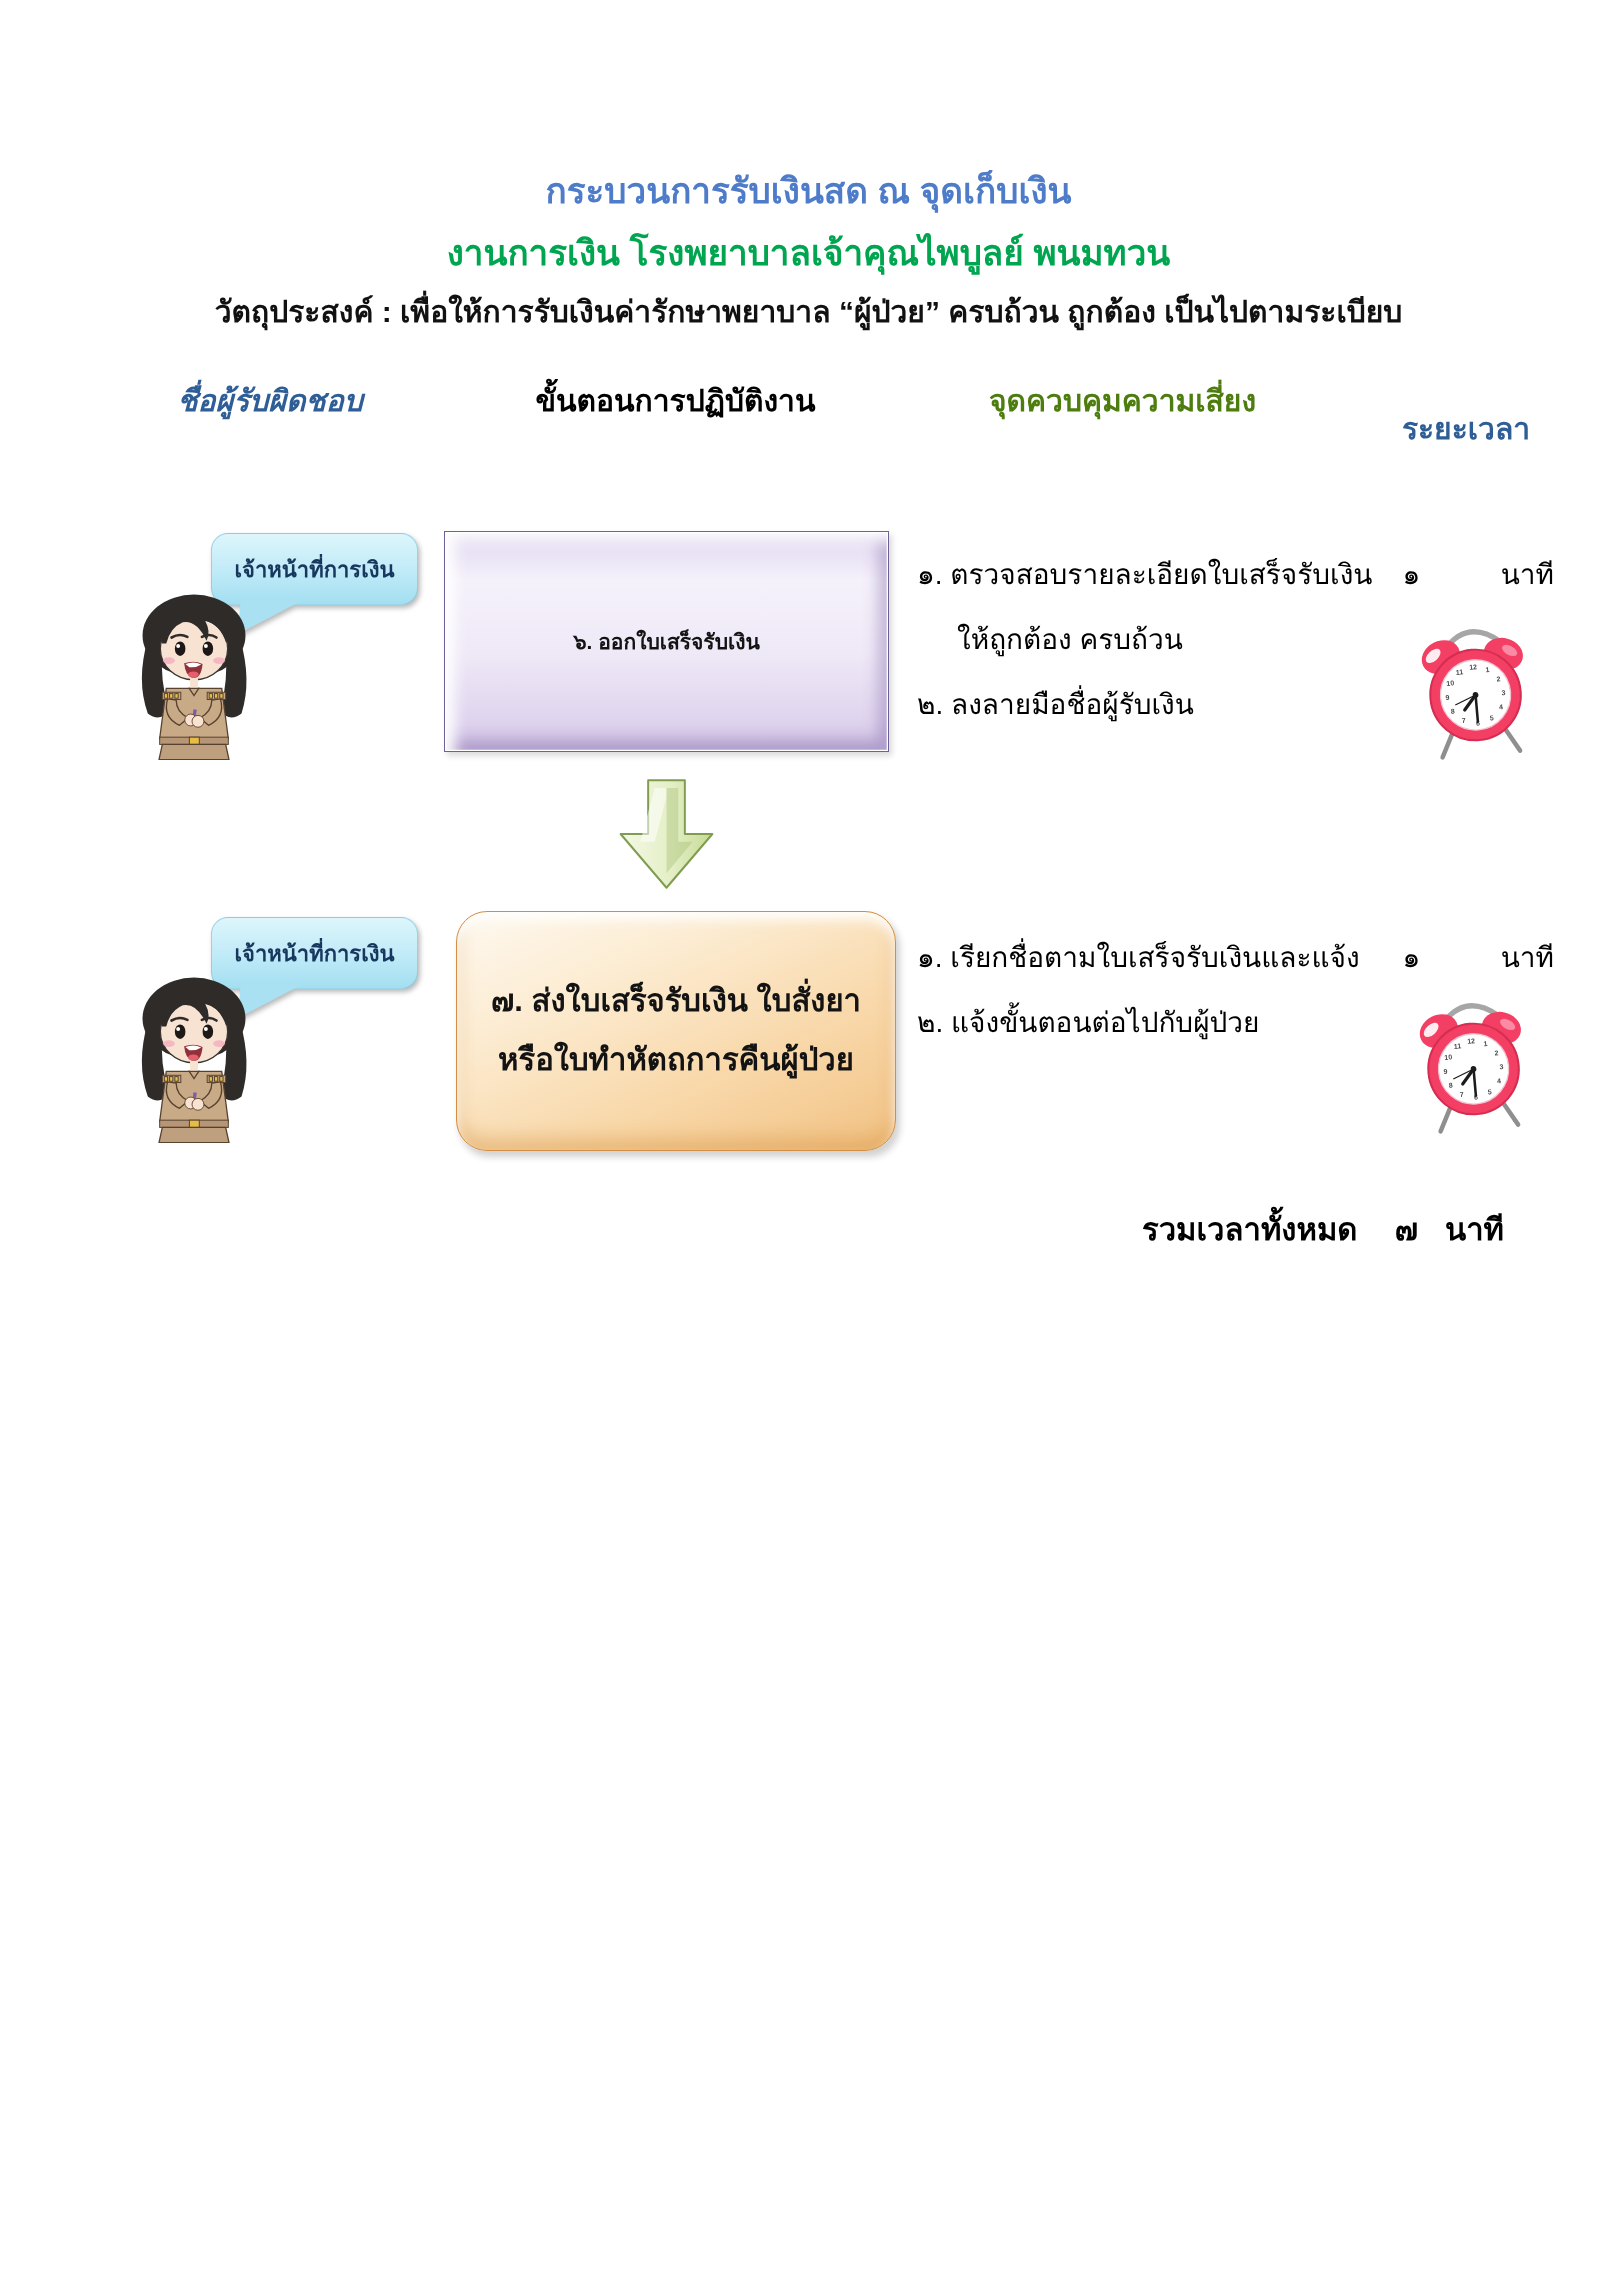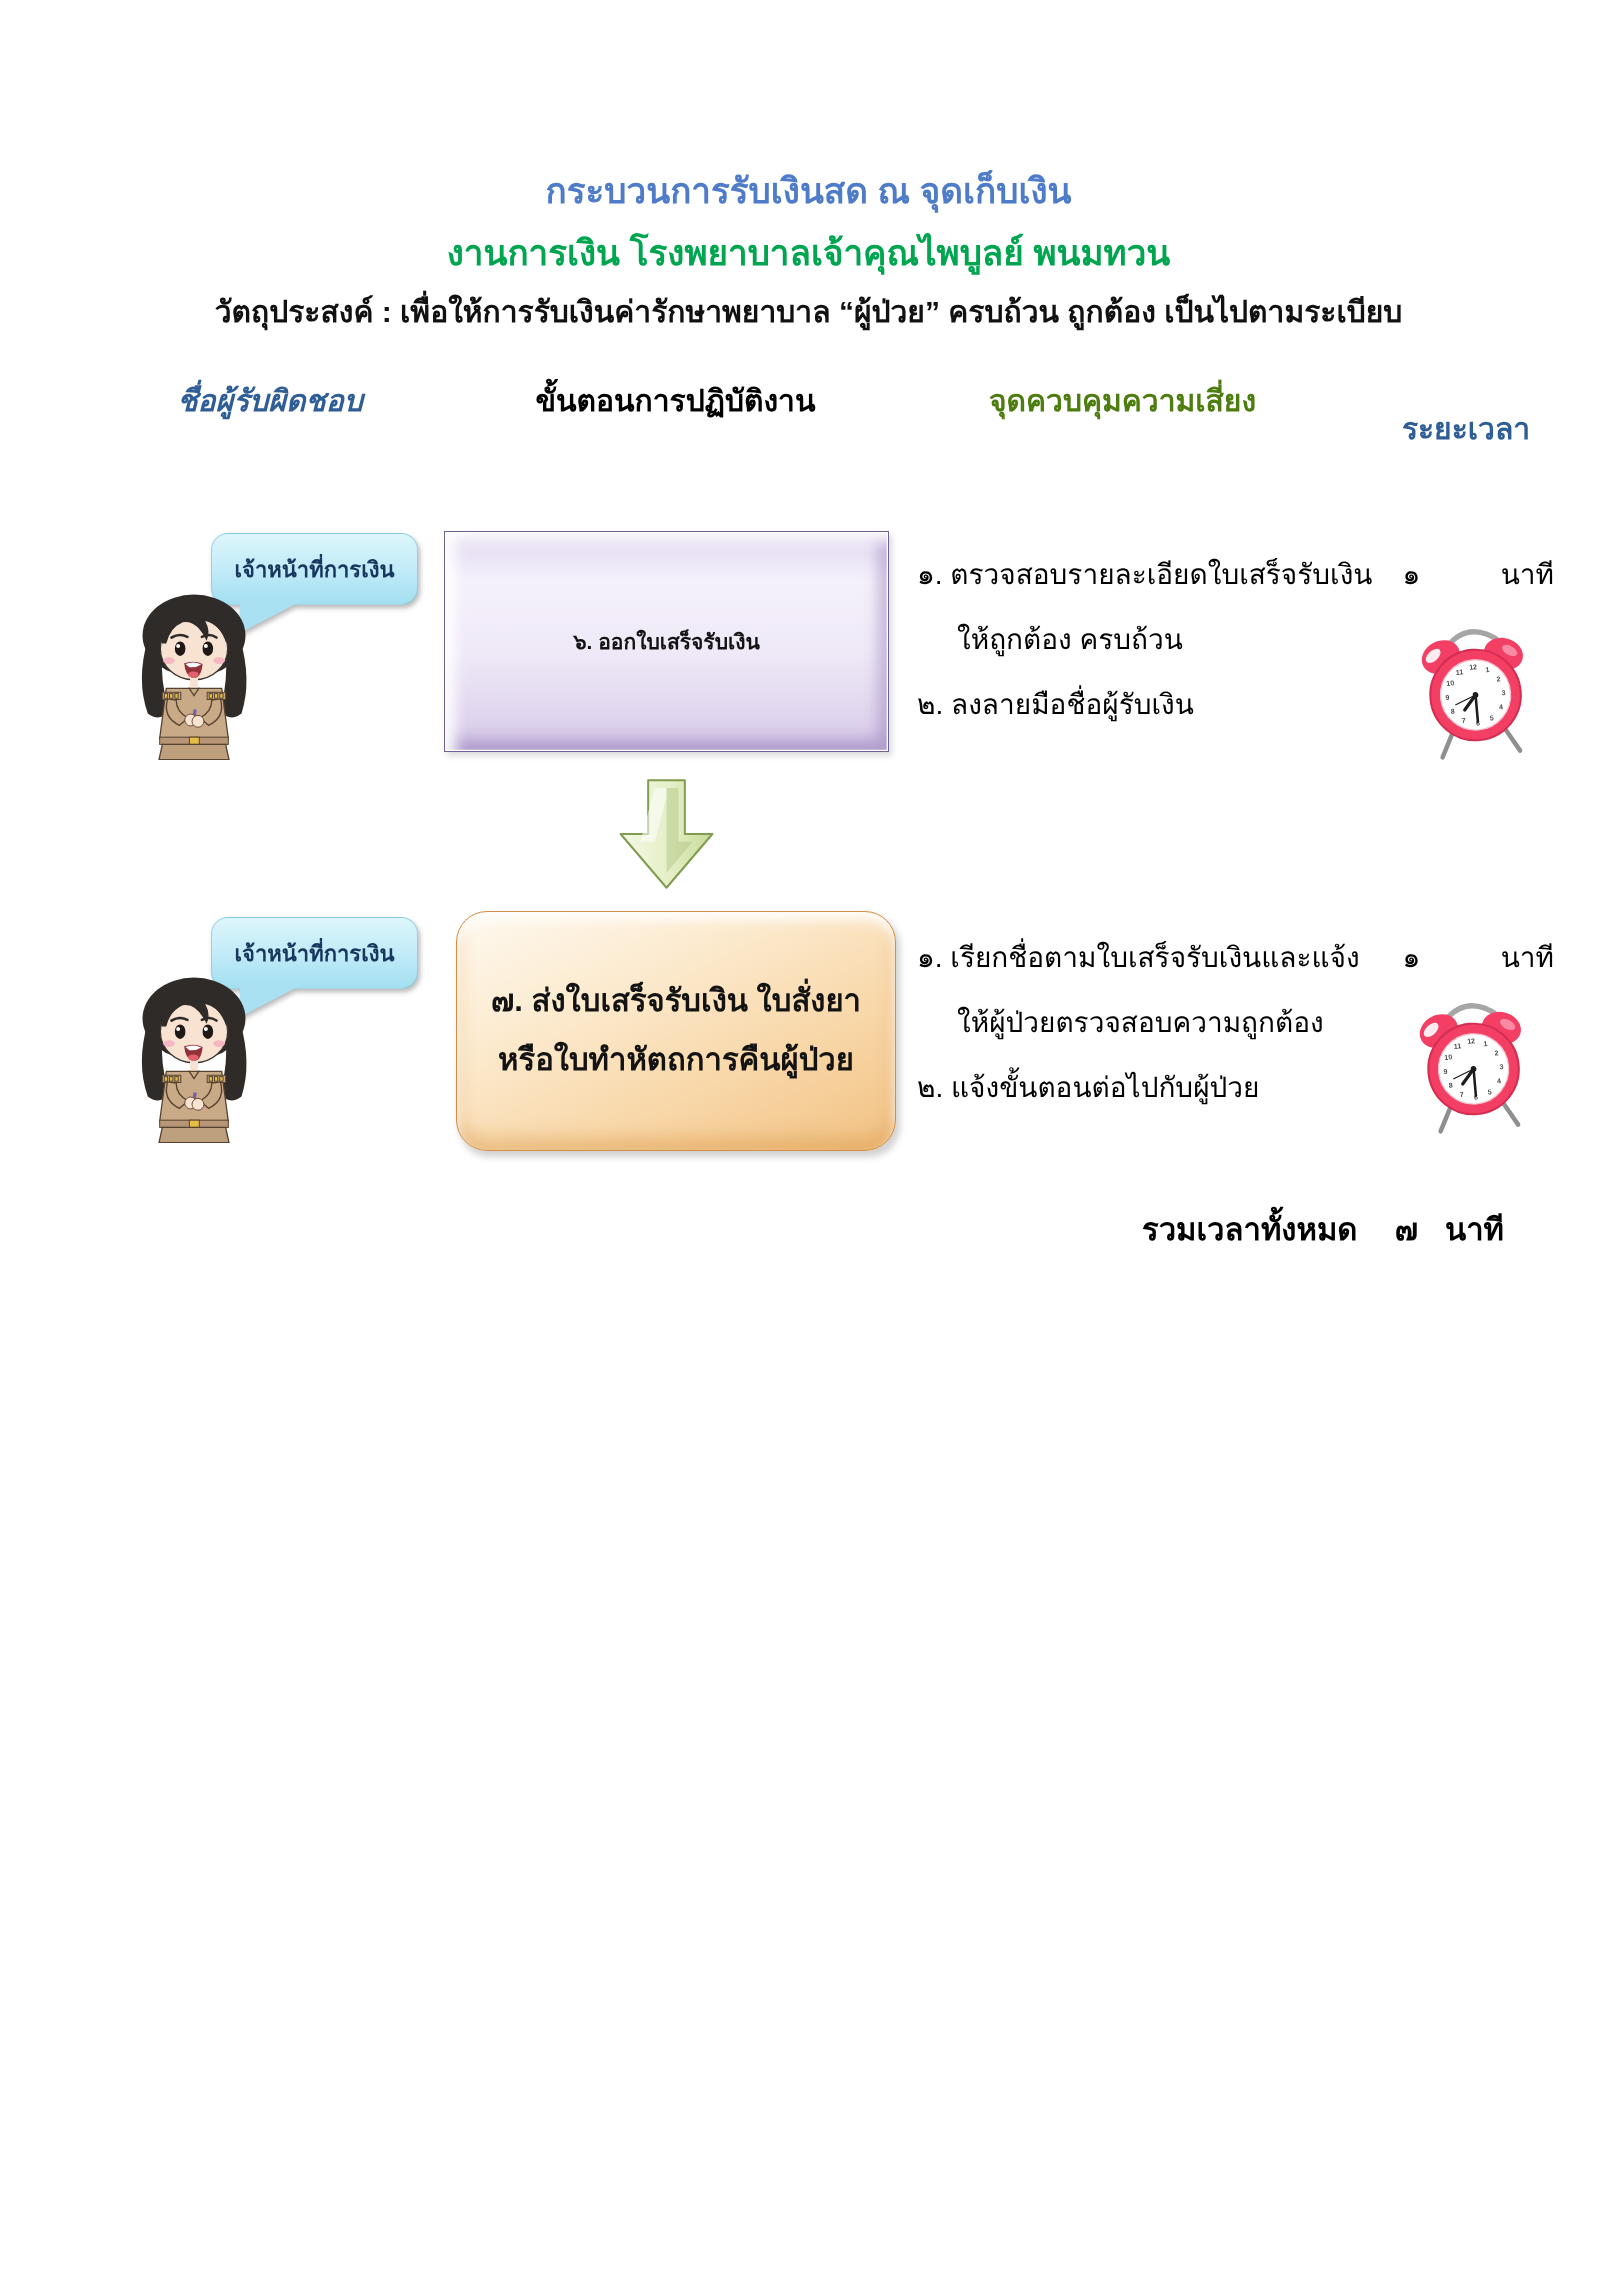--- a/index.html
+++ b/index.html
@@ -256,21 +256,20 @@
   </svg>
 </div>
 
 <div class="abs box-orange">
   <span>๗. ส่งใบเสร็จรับเงิน ใบสั่งยา</span>
   <span>หรือใบทำหัตถการคืนผู้ป่วย</span>
 </div>
 
 <div class="abs controls controls-r2">
   <div class="line">๑. เรียกชื่อตามใบเสร็จรับเงินและแจ้ง</div>
-  <div class="line indent">ให้ผู้ป่วยตรวจสอบความถูกต้อง</div>
   <div class="line">๒. แจ้งขั้นตอนต่อไปกับผู้ป่วย</div>
 </div>
 
 <div class="abs duration duration-r2">
   <span class="val">๑</span>
   <span class="unit">นาที</span>
 </div>
 <div class="abs clock-mount clock-r2">
   <svg viewBox="0 0 210 235" aria-hidden="true">
     <g transform="rotate(-5 105 120)">

